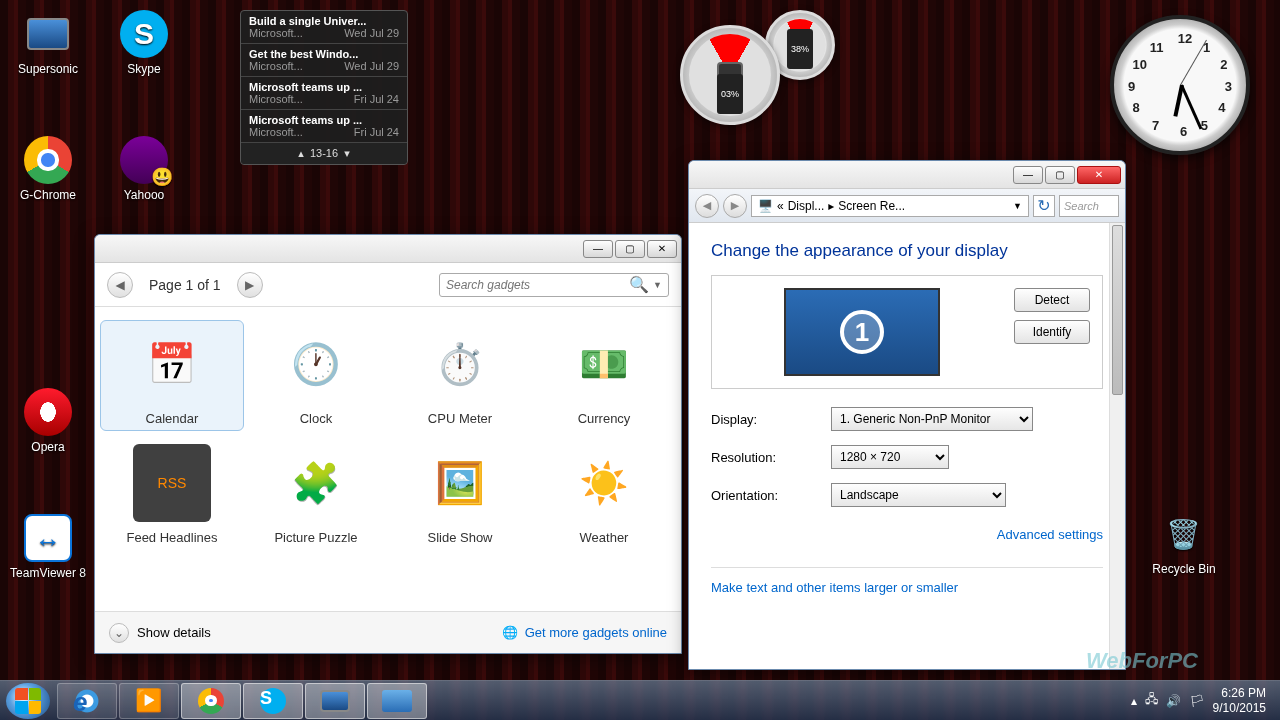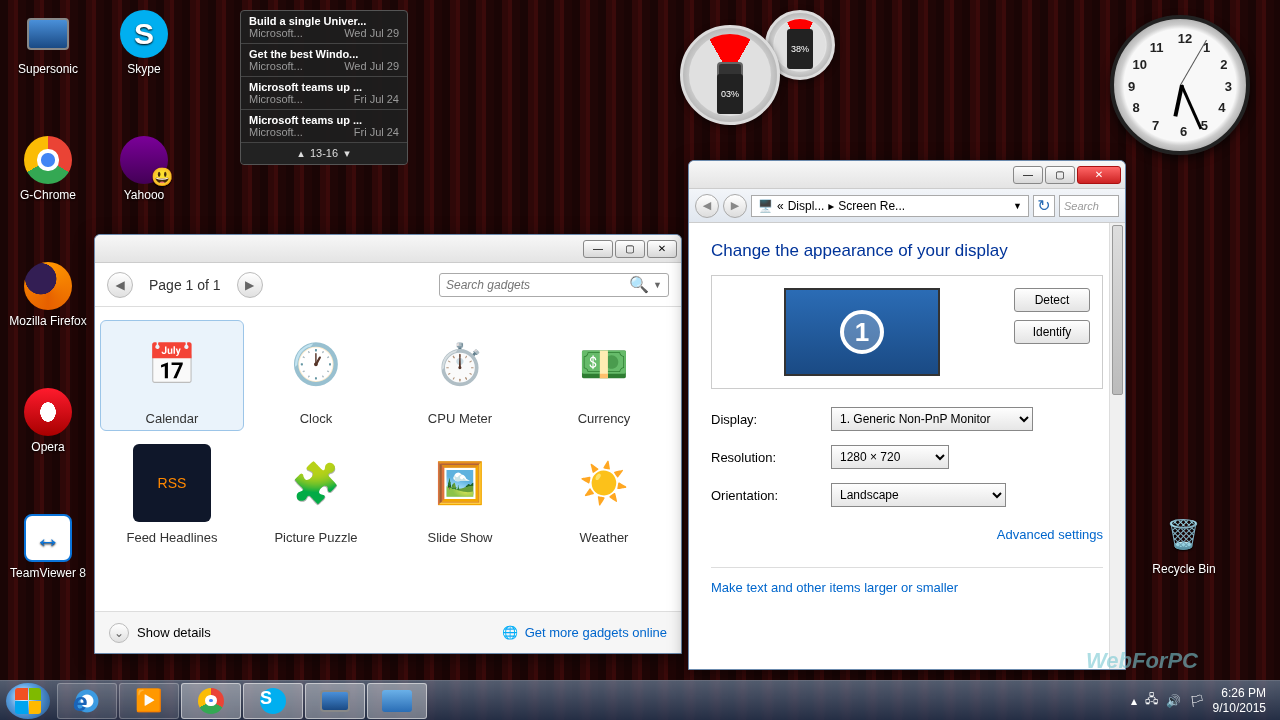--- a/index.html
+++ b/index.html
@@ -134,26 +134,20 @@
         <div class="chrome-ico glyph"></div>
       </div>
     <div>G-Chrome</div>
   </div>
   <div class="dicon" style="left:104px;top:136px">
     <div class="ico">
         <div class="yahoo-ico glyph"></div>
       </div>
     <div>Yahooo</div>
   </div>
-  <div class="dicon" style="left:8px;top:262px">
-    <div class="ico">
-        <div class="ff-ico glyph"></div>
-      </div>
-    <div>Mozilla Firefox</div>
-  </div>
   <div class="dicon" style="left:8px;top:388px">
     <div class="ico">
         <div class="opera-ico glyph"></div>
       </div>
     <div>Opera</div>
   </div>
   <div class="dicon" style="left:8px;top:514px">
     <div class="ico">
         <div class="tv-ico glyph"></div>
       </div>
@@ -254,21 +248,21 @@
         </div>
       <div class="gitem">
           <div class="gicon">⏱️</div>
           <div>CPU Meter</div>
         </div>
       <div class="gitem">
           <div class="gicon">💵</div>
           <div>Currency</div>
         </div>
       <div class="gitem">
-          <div class="gicon" style="background:#0f172a;color:#f80;font-size:14px">RSS</div>
+          <div class="gicon" style="background:#404040;color:#f80;font-size:14px">RSS</div>
           <div>Feed Headlines</div>
         </div>
       <div class="gitem">
           <div class="gicon">🧩</div>
           <div>Picture Puzzle</div>
         </div>
       <div class="gitem">
           <div class="gicon">🖼️</div>
           <div>Slide Show</div>
         </div>

